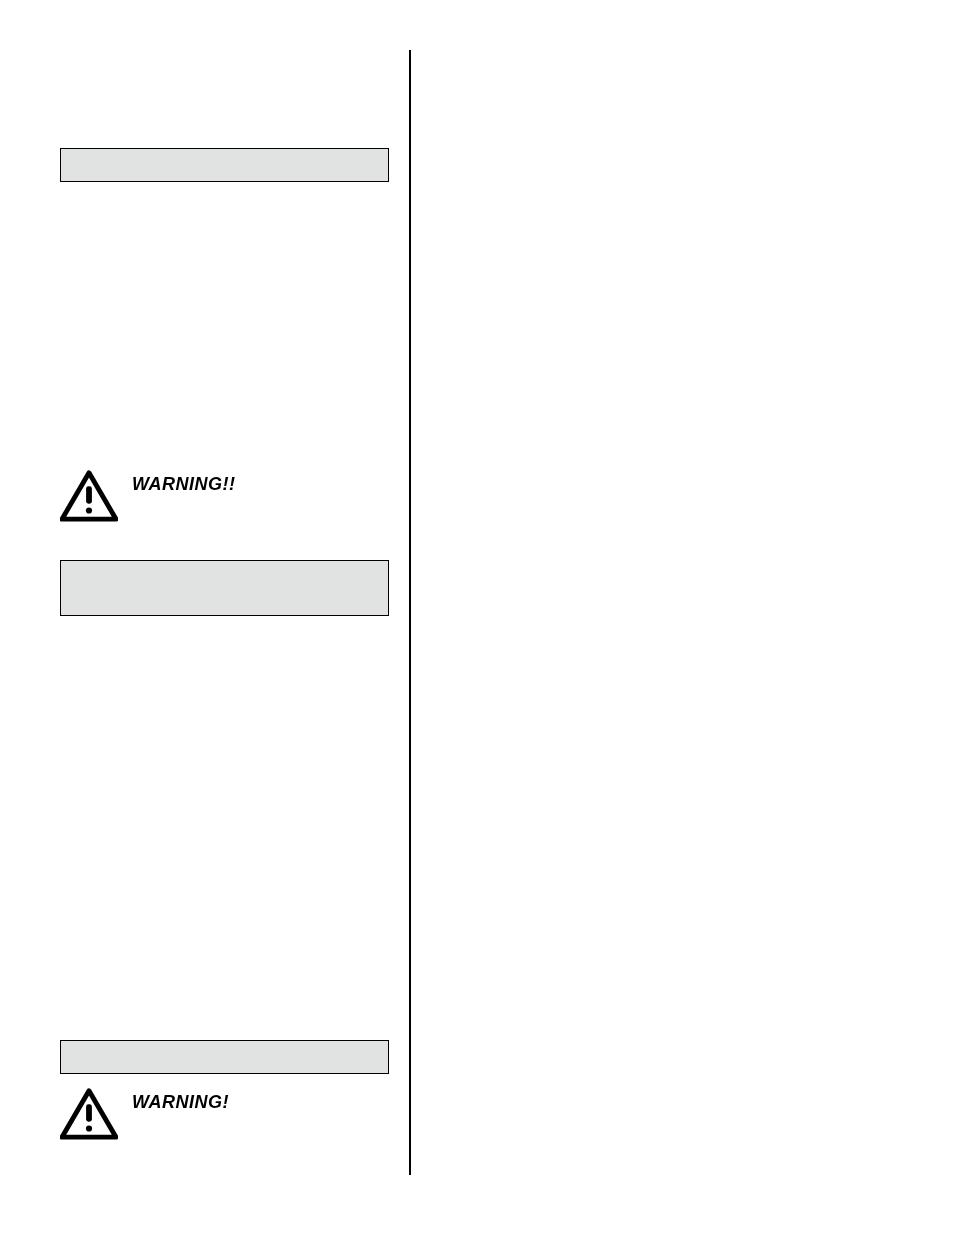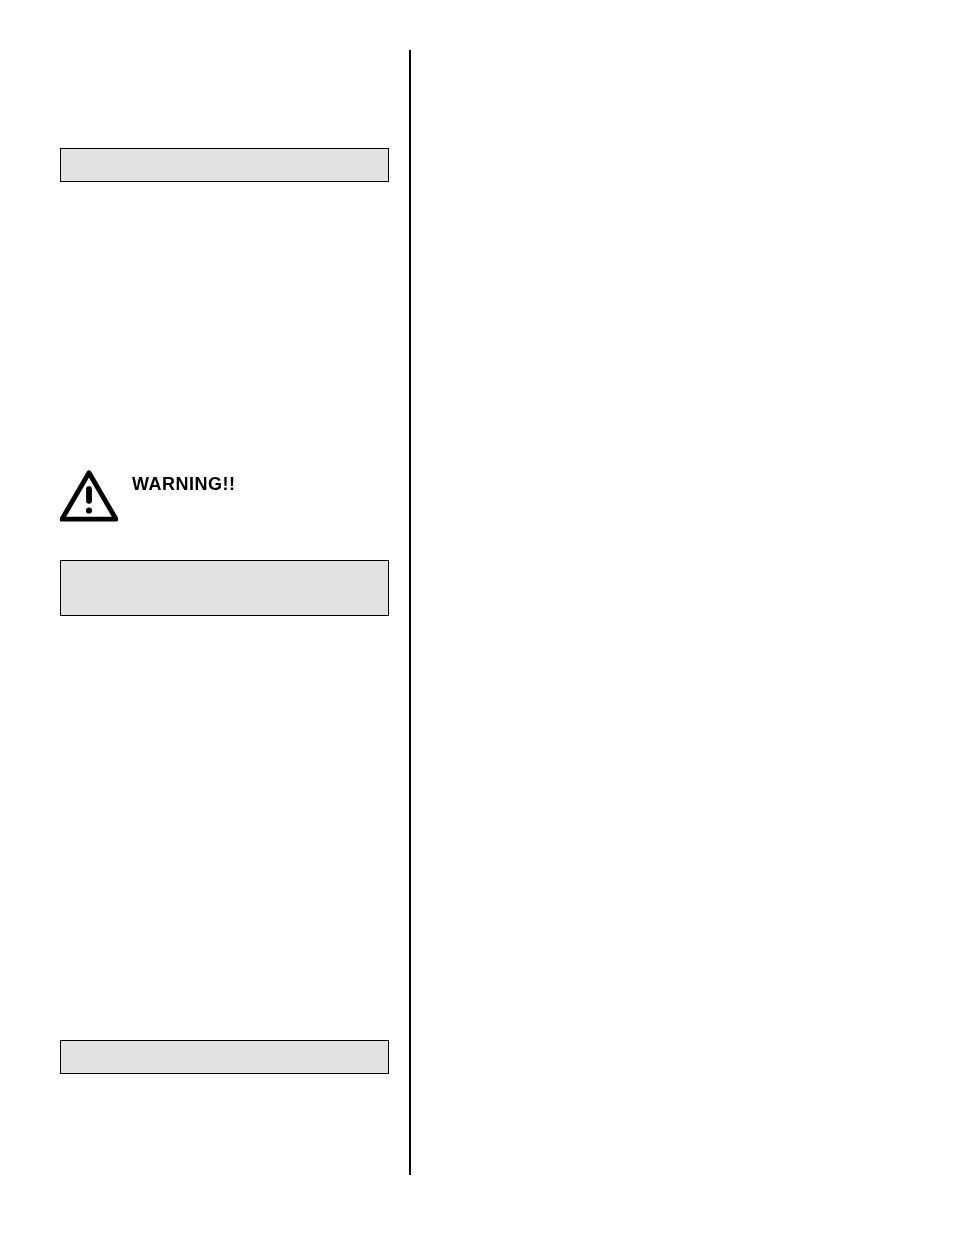--- a/index.html
+++ b/index.html
@@ -5,20 +5,21 @@
   html, body {
     margin: 0;
     padding: 0;
     background: #fff;
   }
   .page {
     width: 820px;
     height: 1235px;
     position: relative;
     box-sizing: border-box;
+    font-style: italic;
   }
   .columns {
     position: absolute;
     top: 50px;
     left: 60px;
     right: 60px;
     bottom: 60px;
     display: flex;
     gap: 20px;
   }
@@ -89,20 +90,30 @@
       <div style="height:38px" class="spacer"></div>
 
       <div class="grey-bar tall"></div>
 
       <div style="height:424px" class="spacer"></div>
 
       <div class="grey-bar"></div>
 
       <div style="height:14px" class="spacer"></div>
 
+      <div class="warn-row">
+        <span class="warn-icon">
+          <svg viewBox="0 0 60 52" width="58" height="52">
+            <polygon points="30,2 58,50 2,50" fill="none" stroke="#000" stroke-width="5" stroke-linejoin="round"></polygon>
+            <rect x="27" y="16" width="6" height="18" rx="2.5" fill="#000"></rect>
+            <circle cx="30" cy="41" r="3.2" fill="#000"></circle>
+          </svg>
+        </span>
+        <span class="warn-label">WARNING!</span>
+      </div>
 
     </div>
 
     <div class="divider"></div>
 
     <div class="col"></div>
 
   </div>
 </div>
 

